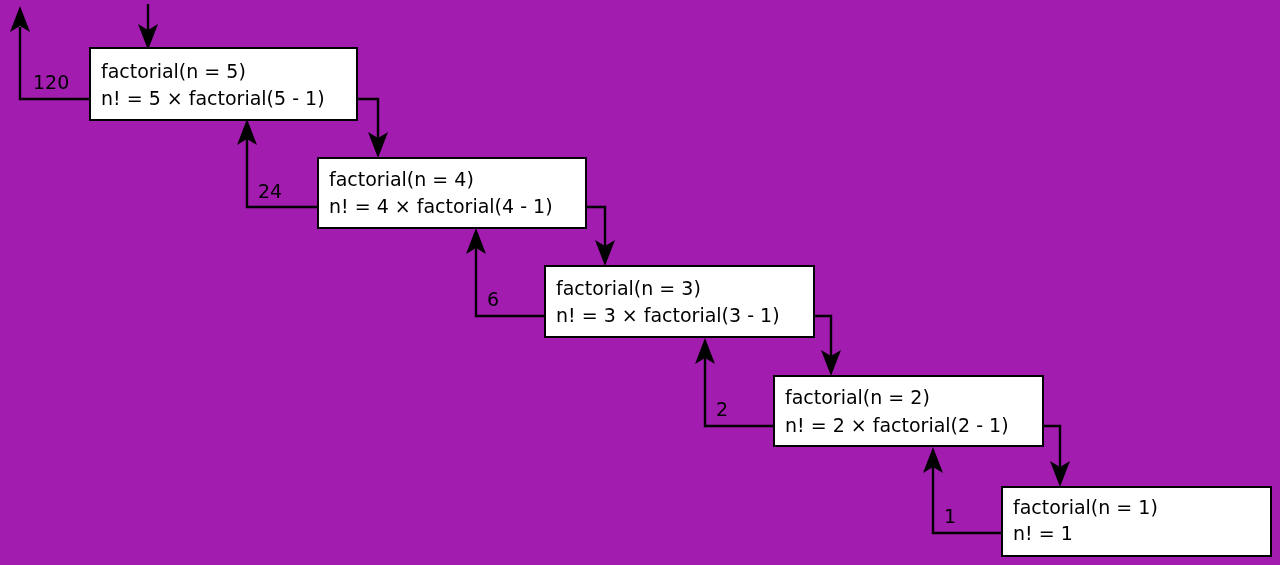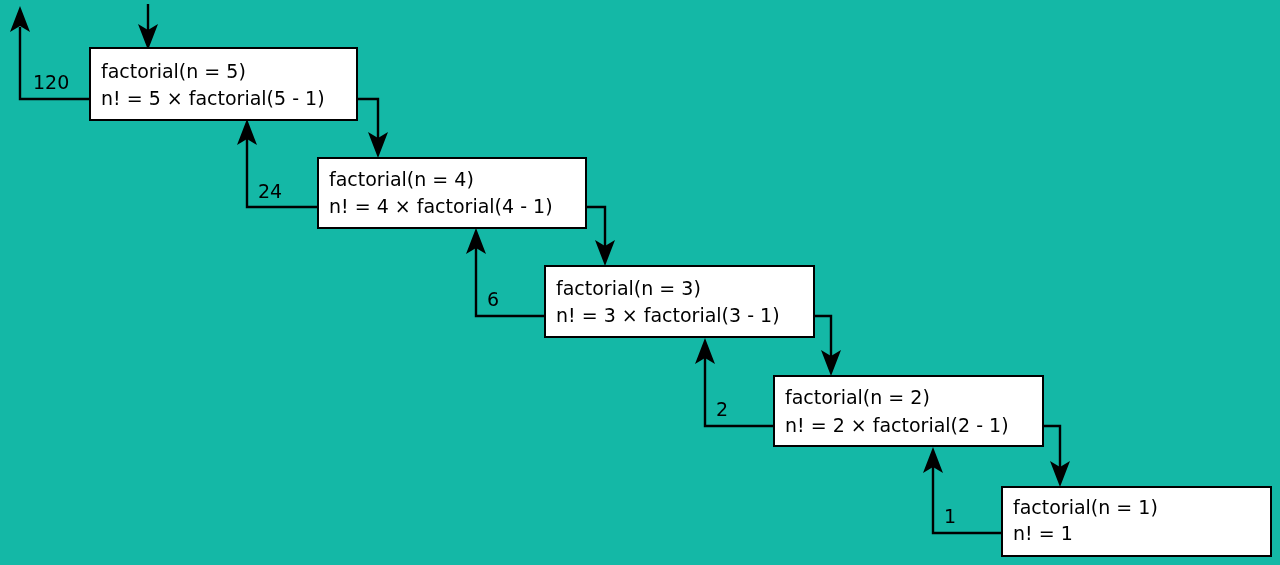--- a/index.html
+++ b/index.html
@@ -4,21 +4,21 @@
 <style>
   html, body {
     margin: 0;
     padding: 0;
     background: #ffffff;
   }
   #diagram-root {
     position: relative;
     width: 1280px;
     height: 565px;
-    background: #14b8a6;
+    background: #a21caf;
     font-family: "DejaVu Sans", sans-serif;
     overflow: hidden;
   }
   svg#recursion-svg {
     display: block;
     width: 1280px;
     height: 565px;
   }
   .frame-box {
     fill: #ffffff;

